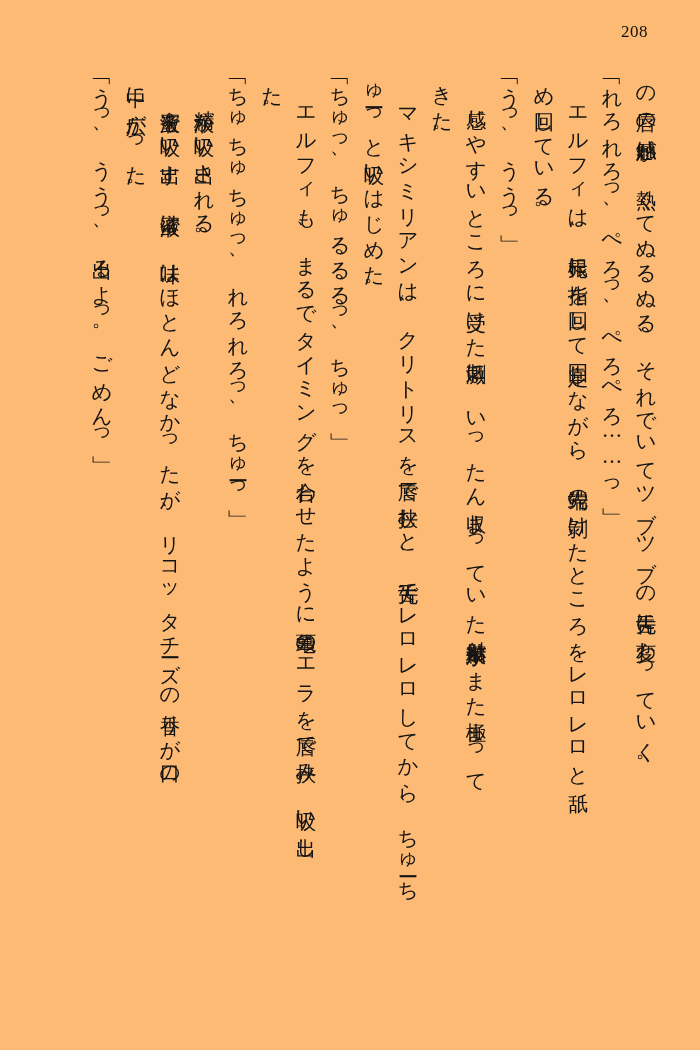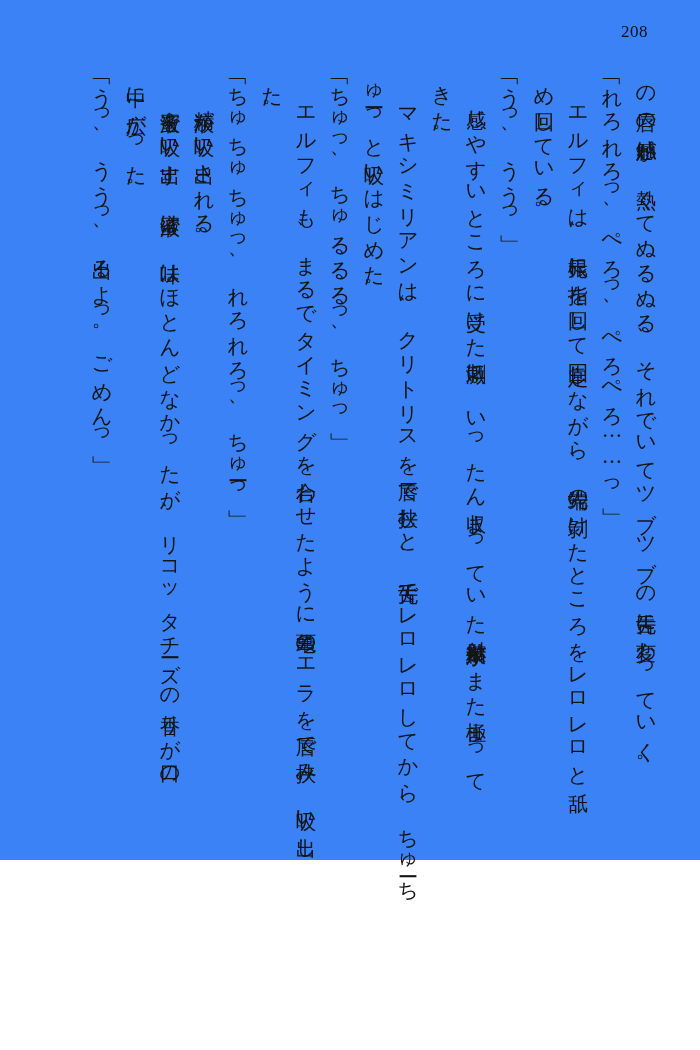--- a/index.html
+++ b/index.html
@@ -10,22 +10,22 @@
   body {
     width: 700px;
     height: 1050px;
     font-family: "Liberation Serif", "DejaVu Serif", serif;
     color: #000000;
     overflow: hidden;
   }
   .page {
     position: relative;
     width: 700px;
-    height: 860px;
-    background: #3b82f6;
+    height: 1050px;
+    background: #fdba74;
     box-sizing: border-box;
   }
   .page-number {
     position: absolute;
     top: 22px;
     right: 52px;
     font-size: 17px;
     letter-spacing: 0.5px;
     color: #111;
     font-family: "Liberation Serif", "DejaVu Serif", serif;

